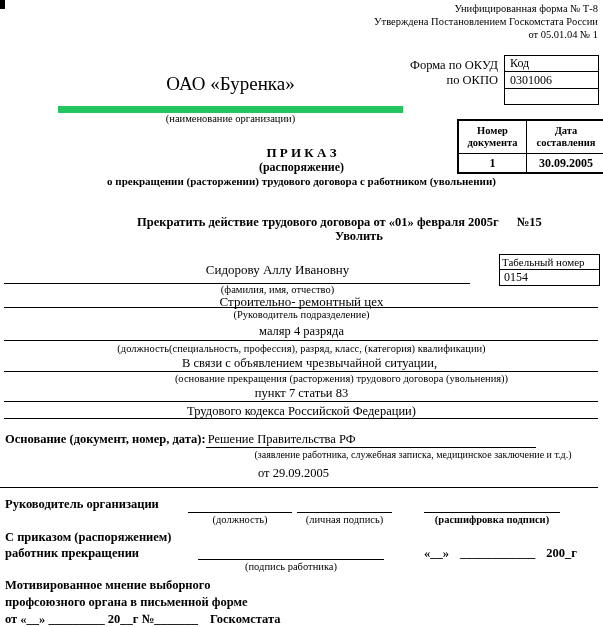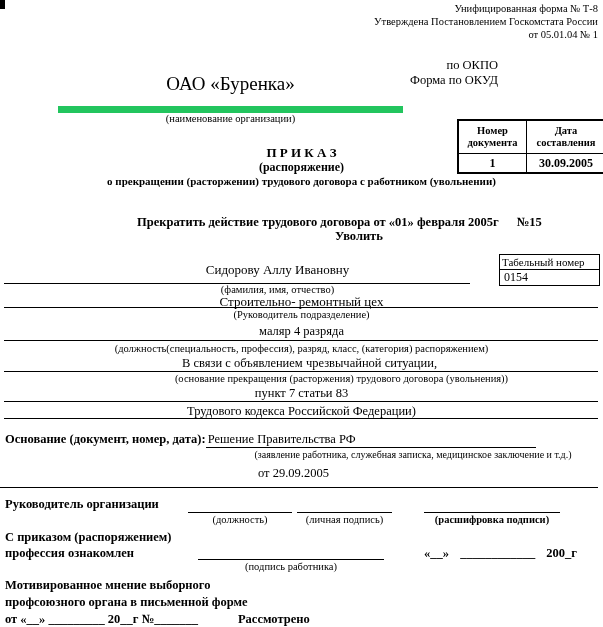--- a/index.html
+++ b/index.html
@@ -40,24 +40,29 @@
     <div>Утверждена Постановлением Госкомстата России</div>
     <div>от 05.01.04 № 1</div>
   </div>
 
   <div class="a" style="left:58px;top:73px;width:345px;">
     <div class="c" style="font-size:19px;border-bottom:7px solid #22c55e;padding-bottom:11px;">ОАО «Буренка»</div>
     <div class="c hint2">(наименование организации)</div>
   </div>
 
   <div class="a r" style="left:375px;top:58px;width:123px;font-size:12.5px;line-height:15px;">
+    <div>Форма по ОКУД</div>
     <div>по ОКПО</div>
-    <div>Форма по ОКУД</div>
   </div>
 
+  <div class="a code-box" style="left:504px;top:55px;">
+    <div class="row">Код</div>
+    <div class="row" style="height:16px;line-height:16px;">0301006</div>
+    <div class="row"></div>
+  </div>
 
   <table class="doc a" style="left:457px;top:119px;width:141px;">
     <tbody>
         <tr>
       <td class="hd" style="width:63px;margin-left:17px;">Номер документа</td>
       <td class="hd" style="width:74px;">Дата составления</td>
     </tr>
     <tr>
       <td class="vl">1</td>
       <td class="vl">30.09.2005</td>
@@ -87,21 +92,21 @@
   <div class="a c" style="left:0;top:262px;width:555px;font-size:13px;">Сидорову Аллу Ивановну</div>
   <div class="a rule" style="left:4px;top:283px;width:466px;"></div>
   <div class="a c hint2" style="left:0;top:284px;width:555px;">(фамилия, имя, отчество)</div>
 
   <div class="a c" style="left:0;top:294px;width:603px;font-size:13px;">Строительно- ремонтный цех</div>
   <div class="a rule" style="left:4px;top:307px;width:594px;"></div>
   <div class="a c hint2" style="left:0;top:309px;width:603px;">(Руководитель подразделение)</div>
 
   <div class="a c" style="left:0;top:324px;width:603px;">маляр 4 разряда</div>
   <div class="a rule" style="left:4px;top:340px;width:594px;"></div>
-  <div class="a c hint2" style="left:0;top:343px;width:603px;">(должность(специальность, профессия), разряд, класс, (категория) распоряжением)</div>
+  <div class="a c hint2" style="left:0;top:343px;width:603px;">(должность(специальность, профессия), разряд, класс, (категория) квалификации)</div>
 
   <div class="a c" style="left:0;top:356px;width:603px;padding-left:8px;">В связи с объявлением чрезвычайной ситуации,</div>
   <div class="a rule" style="left:4px;top:371px;width:594px;"></div>
   <div class="a c hint2" style="left:0;top:373px;width:603px;margin-left:40px;">(основание прекращения (расторжения) трудового договора (увольнения))</div>
 
   <div class="a c" style="left:0;top:386px;width:603px;">пункт 7 статьи 83</div>
   <div class="a rule" style="left:4px;top:401px;width:594px;"></div>
 
   <div class="a c" style="left:0;top:404px;width:603px;">Трудового кодекса Российской Федерации)</div>
   <div class="a rule" style="left:4px;top:418px;width:594px;"></div>
@@ -116,25 +121,25 @@
 
   <div class="a b" style="left:5px;top:497px;">Руководитель организации</div>
   <div class="a rule" style="left:188px;top:512px;width:104px;"></div>
   <div class="a c hint2" style="left:178px;top:514px;width:124px;">(должность)</div>
   <div class="a rule" style="left:297px;top:512px;width:95px;"></div>
   <div class="a c hint2" style="left:287px;top:514px;width:115px;">(личная подпись)</div>
   <div class="a rule" style="left:424px;top:512px;width:136px;"></div>
   <div class="a c hint2" style="left:414px;top:514px;width:156px;font-weight:bold;">(расшифровка подписи)</div>
 
   <div class="a b" style="left:5px;top:530px;">С приказом (распоряжением)</div>
-  <div class="a b" style="left:5px;top:546px;">профессия ознакомлен</div>
+  <div class="a b" style="left:5px;top:546px;">работник прекращении</div>
   <div class="a rule" style="left:198px;top:559px;width:186px;"></div>
   <div class="a c hint2" style="left:198px;top:561px;width:186px;">(подпись работника)</div>
   <div class="a b nowrap" style="left:424px;top:546px;word-spacing:8px;">«__» ____________ 200_г</div>
 
   <div class="a b" style="left:5px;top:578px;">Мотивированное мнение выборного</div>
   <div class="a b" style="left:5px;top:595px;">профсоюзного органа в письменной форме</div>
-  <div class="a b flex nowrap" style="left:5px;top:612px;gap:40px;">
+  <div class="a b flex nowrap" style="left:5px;top:612px;gap:12px;">
     <span>от «__» _________ 20__г №_______</span>
-    <span>Рассмотрено</span>
+    <span>Госкомстата</span>
   </div>
 
 </div>
 
 </body></html>

